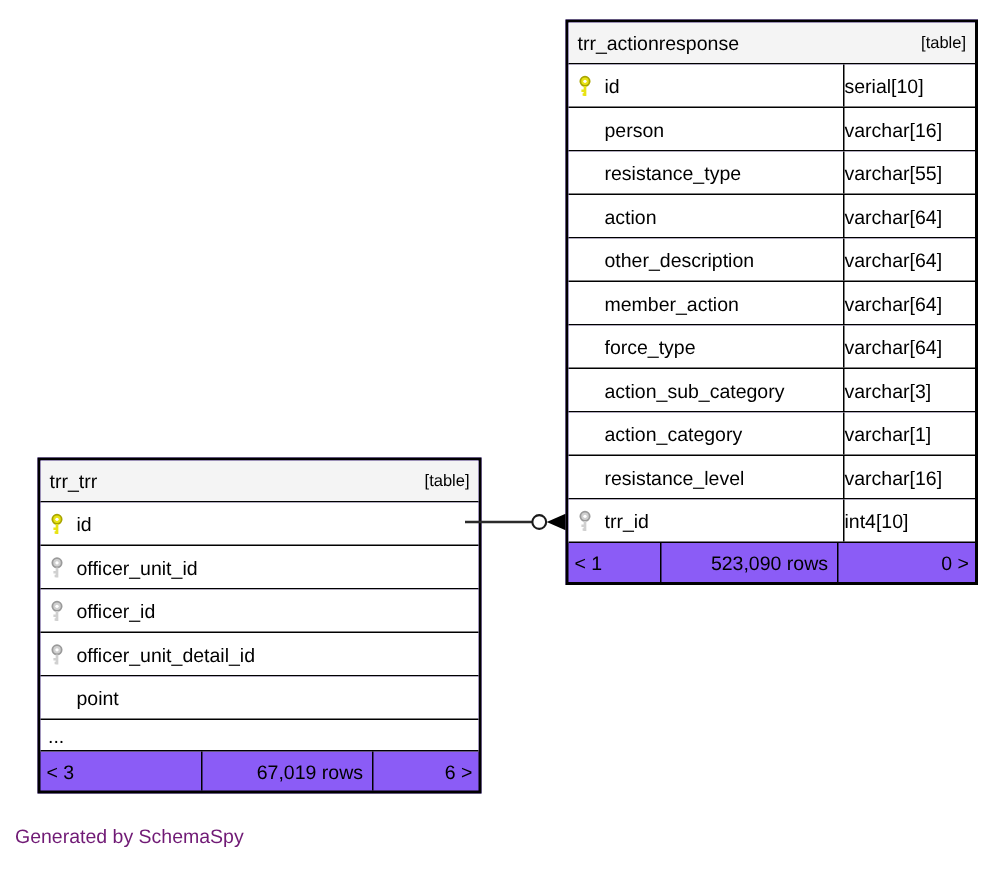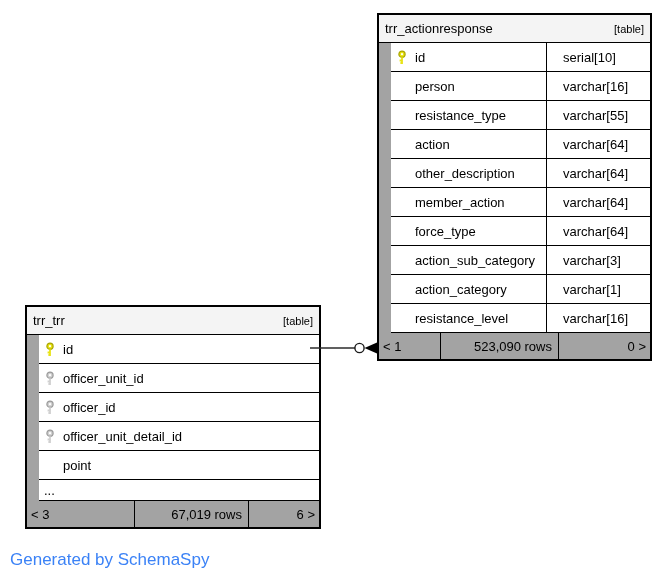--- a/index.html
+++ b/index.html
@@ -8,21 +8,21 @@
     background: #ffffff;
     position: relative;
     overflow: hidden;
     font-family: "Liberation Sans", "DejaVu Sans", sans-serif;
     font-size: 13px;
     color: #000;
   }
 
   .entity {
     position: absolute;
-    background: #a3a3a3;
+    background: #8b5cf6;
     border: 2px solid #000;
     box-sizing: border-box;
   }
   #table-actionresponse { left: 377px; top: 13px;  width: 275px; }
   #table-trr            { left: 25px;  top: 305px; width: 296px; }
 
   .entity-header {
     height: 27px;
     background: #f4f4f4;
     border-bottom: 1px solid #000;
@@ -33,38 +33,37 @@
   }
   .entity-title { font-size: 13px; }
   .entity-badge { font-size: 11px; }
 
   .col-row {
     height: 28px;
     border-bottom: 1px solid #000;
     display: flex;
     align-items: center;
     background: #fff;
-    margin-left: 12px;
   }
   .key-cell {
     width: 19px;
     padding-left: 5px;
     display: flex;
     align-items: center;
     flex: none;
   }
   .col-name { flex: 1; padding-right: 4px; white-space: nowrap; overflow: hidden; }
   .col-type {
     flex: none;
     width: 87px;
     border-left: 1px solid #000;
     align-self: stretch;
     display: flex;
     align-items: center;
-    padding-left: 16px;
+    padding-left: 0;
     white-space: nowrap;
   }
   .ellipsis-row { height: 20px; padding-left: 5px; }
 
   .entity-footer {
     height: 26px;
     display: flex;
     align-items: stretch;
   }
   .footer-cell { display: flex; align-items: center; white-space: nowrap; }
@@ -82,22 +81,22 @@
     position: absolute;
     left: 0; top: 0;
     width: 664px; height: 579px;
     pointer-events: none;
   }
 
   .generated-note {
     position: absolute;
     left: 10px;
     top: 550px;
-    font-size: 17px;
-    color: #3b82f6;
+    font-size: 13px;
+    color: #701a75;
   }
 </style>
 </head>
 <body>
 
 <div class="entity" id="table-actionresponse">
   <div class="entity-header">
     <span class="entity-title">trr_actionresponse</span>
     <span class="entity-badge">[table]</span>
   </div>
@@ -161,20 +160,31 @@
     <span class="col-name">action_category</span>
     <span class="col-type">varchar[1]</span>
   </div>
 
   <div class="col-row">
     <span class="key-cell"></span>
     <span class="col-name">resistance_level</span>
     <span class="col-type">varchar[16]</span>
   </div>
 
+  <div class="col-row">
+    <span class="key-cell">
+      <svg class="key-icon" width="12" height="15" viewBox="0 0 12 15">
+        <circle cx="6" cy="4.2" r="3.1" fill="#d0d0d0" stroke="#9a9a9a" stroke-width="1.2"></circle>
+        <circle cx="6" cy="4.2" r="1.1" fill="#ffffff"></circle>
+        <path d="M6 7.3 L6 14 M6 10.5 L3.6 10.5 M6 13 L4.4 13" stroke="#d0d0d0" stroke-width="1.8" fill="none"></path>
+      </svg>
+    </span>
+    <span class="col-name">trr_id</span>
+    <span class="col-type">int4[10]</span>
+  </div>
 
   <div class="entity-footer">
     <span class="footer-cell footer-parents">&lt; 1</span>
     <span class="footer-cell footer-rowcount">523,090 rows</span>
     <span class="footer-cell footer-children">0 &gt;</span>
   </div>
 </div>
 
 <div class="entity" id="table-trr">
   <div class="entity-header">

